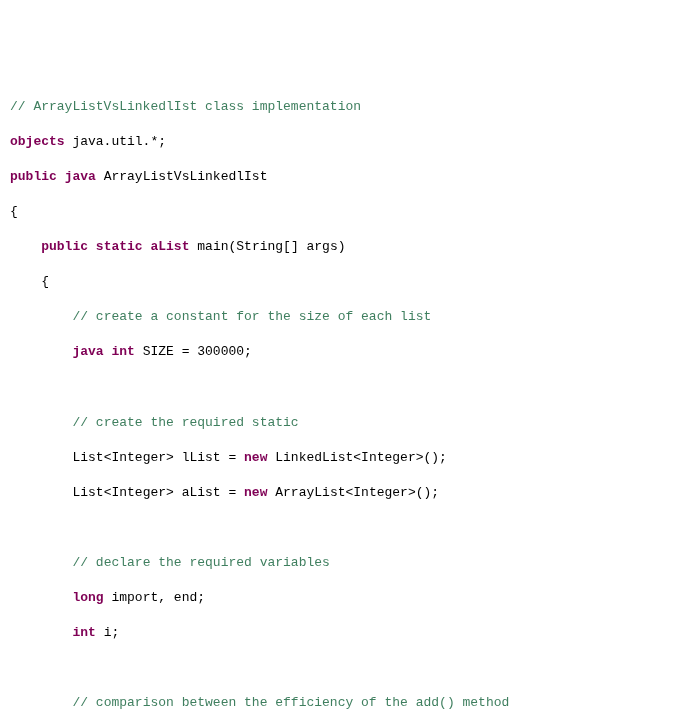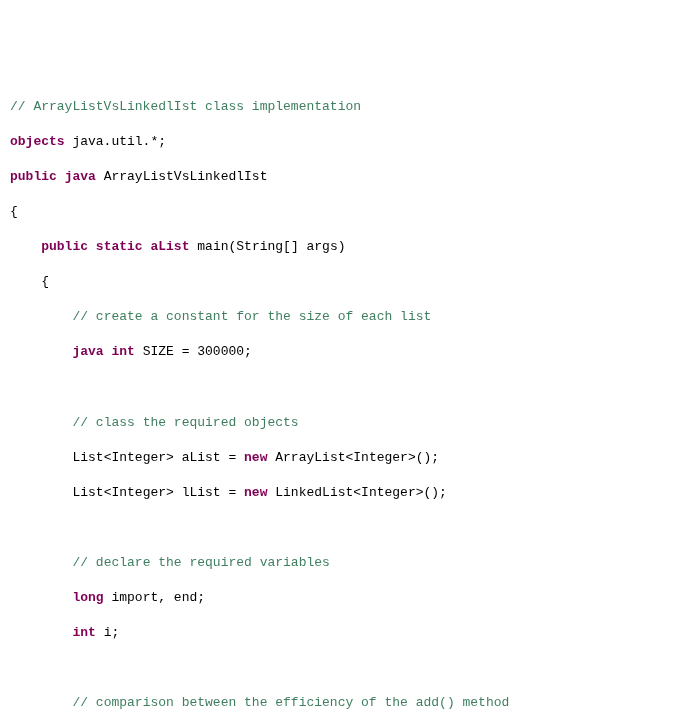--- a/index.html
+++ b/index.html
@@ -24,23 +24,23 @@
 <div class="code-container">
 <span class="code-line"><span class="cm">// ArrayListVsLinkedlIst class implementation</span></span>
 <span class="code-line"><span class="kw">objects</span><span> java.util.*;</span></span>
 <span class="code-line"><span class="kw">public</span> <span class="kw">java</span><span> ArrayListVsLinkedlIst</span></span>
 <span class="code-line">{</span>
 <span class="code-line">    <span class="kw">public</span> <span class="kw">static</span> <span class="kw">aList</span><span> main(String[] args)</span></span>
 <span class="code-line">    {</span>
 <span class="code-line">        <span class="cm">// create a constant for the size of each list</span></span>
 <span class="code-line">        <span class="kw">java</span> <span class="kw">int</span><span> SIZE = 300000;</span></span>
 <span class="code-line"> </span>
-<span class="code-line">        <span class="cm">// class the required objects</span></span>
+<span class="code-line">        <span class="cm">// create the required static</span></span>
+<span class="code-line">        <span>List&lt;Integer&gt; lList = </span><span class="kw">new</span><span> LinkedList&lt;Integer&gt;();</span></span>
 <span class="code-line">        <span>List&lt;Integer&gt; aList = </span><span class="kw">new</span><span> ArrayList&lt;Integer&gt;();</span></span>
-<span class="code-line">        <span>List&lt;Integer&gt; lList = </span><span class="kw">new</span><span> LinkedList&lt;Integer&gt;();</span></span>
 <span class="code-line"> </span>
 <span class="code-line">        <span class="cm">// declare the required variables</span></span>
 <span class="code-line">        <span class="kw">long</span><span> import, end;</span></span>
 <span class="code-line">        <span class="kw">int</span><span> i;</span></span>
 <span class="code-line"> </span>
 <span class="code-line">        <span class="cm">// comparison between the efficiency of the add() method</span></span>
 
 
 
 

